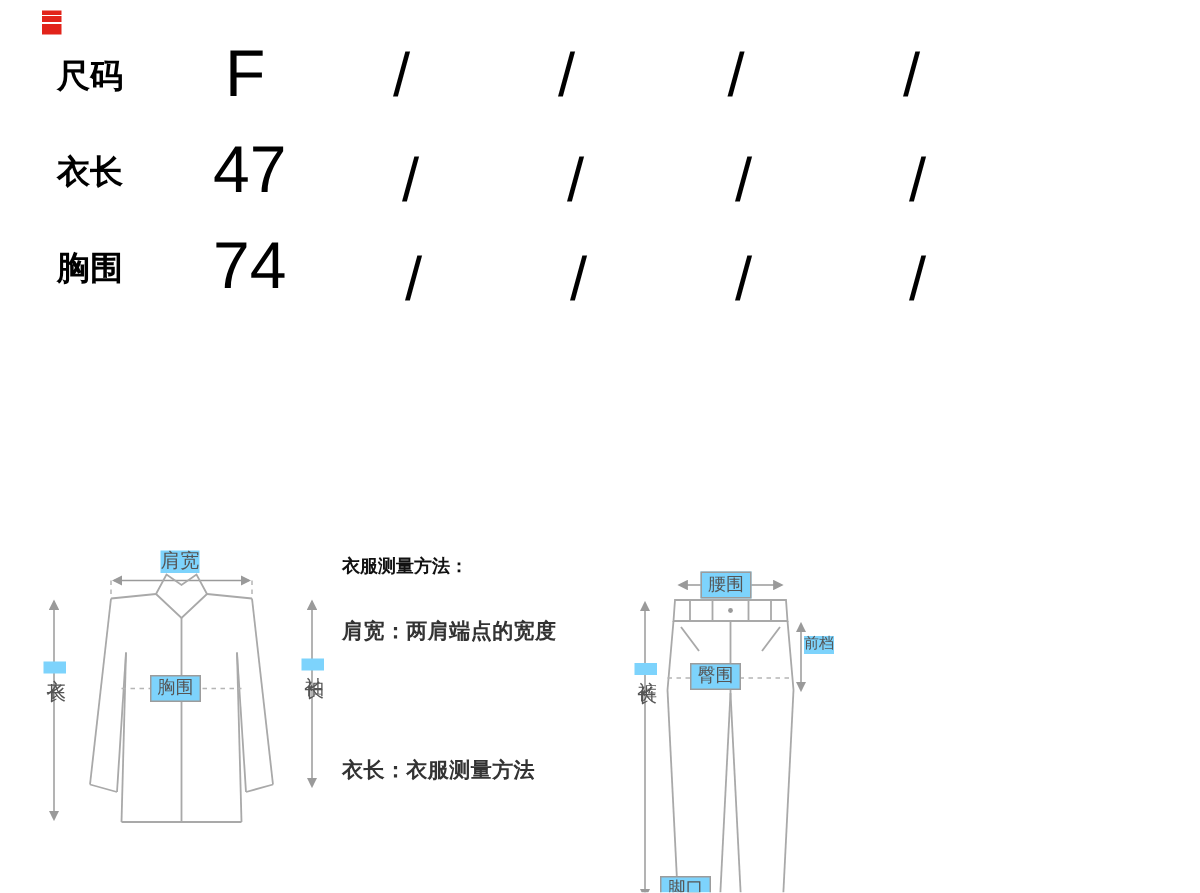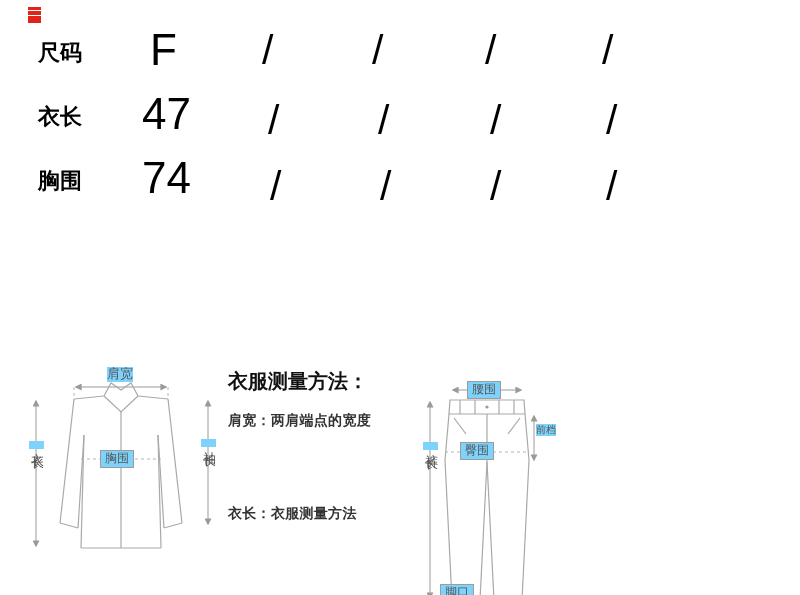--- a/index.html
+++ b/index.html
@@ -4,34 +4,34 @@
 <style>
   html,body{margin:0;padding:0;background:#fff;}
   .page{position:relative;width:800px;height:595px;background:#fff;overflow:hidden;
         font-family:"Liberation Sans","DejaVu Sans",sans-serif;color:#000;}
 
   
   .red-mark{position:absolute;left:28px;top:7px;width:13px;height:16px;
     background:linear-gradient(#e2231a 0 3px,#fff 3px 4px,#e2231a 4px 8px,#fff 8px 9px,#e2231a 9px 16px);}
 
   
-  .t-label{position:absolute;left:38px;font-size:22px;font-weight:700;color:#000;line-height:1;}
+  .t-label{position:absolute;left:38px;font-size:22px;font-weight:700;color:#000;line-height:1;font-family:Liberation Mono, monospace;}
   .t-value{position:absolute;font-size:44px;font-weight:400;color:#000;line-height:1;}
   .t-slash{position:absolute;font-size:41px;font-weight:400;color:#000;line-height:1;}
 
   
   .diagram{position:absolute;}
   .diagram svg{position:absolute;left:0;top:0;}
   .d-label{position:absolute;font-size:13px;color:#555;background:#7dd3fc;line-height:1.15;white-space:nowrap;}
   .d-label.vert{writing-mode:vertical-rl;text-orientation:upright;letter-spacing:2px;padding:2px 0;}
   .d-label.boxed{border:1px solid #9c9c9c;padding:1px 4px;font-size:12px;color:#555;}
 
   
   .instr{position:absolute;}
-  .instr-title{position:absolute;left:0;font-size:20px;font-weight:700;color:#111;white-space:nowrap;line-height:1;text-align:right;}
+  .instr-title{position:absolute;left:0;font-size:12px;font-weight:700;color:#111;white-space:nowrap;line-height:1;text-align:right;}
   .instr-item{position:absolute;left:0;font-size:14px;color:#333;white-space:nowrap;line-height:1;letter-spacing:0.3px;font-weight:bold;}
 
   .stroke{stroke:#a9a9a9;stroke-width:1.2;fill:none;}
   .dash{stroke:#b5b5b5;stroke-width:1;fill:none;stroke-dasharray:3 3;}
   .measure{stroke:#9a9a9a;stroke-width:1;fill:none;}
 </style>
 </head>
 <body>
 
 <div class="page">

